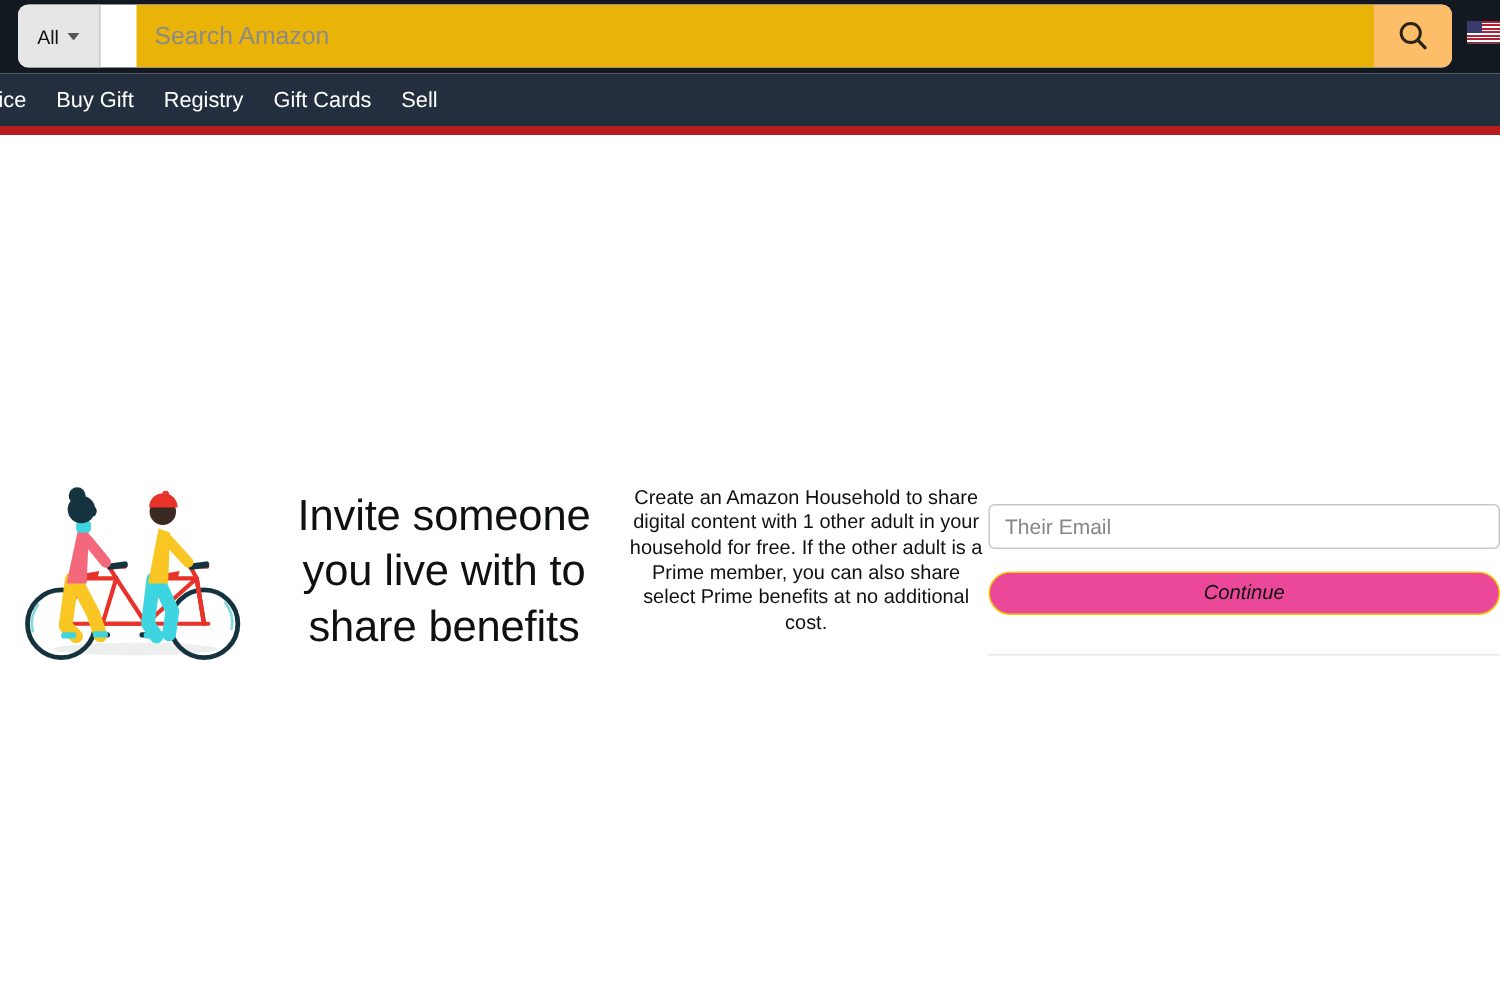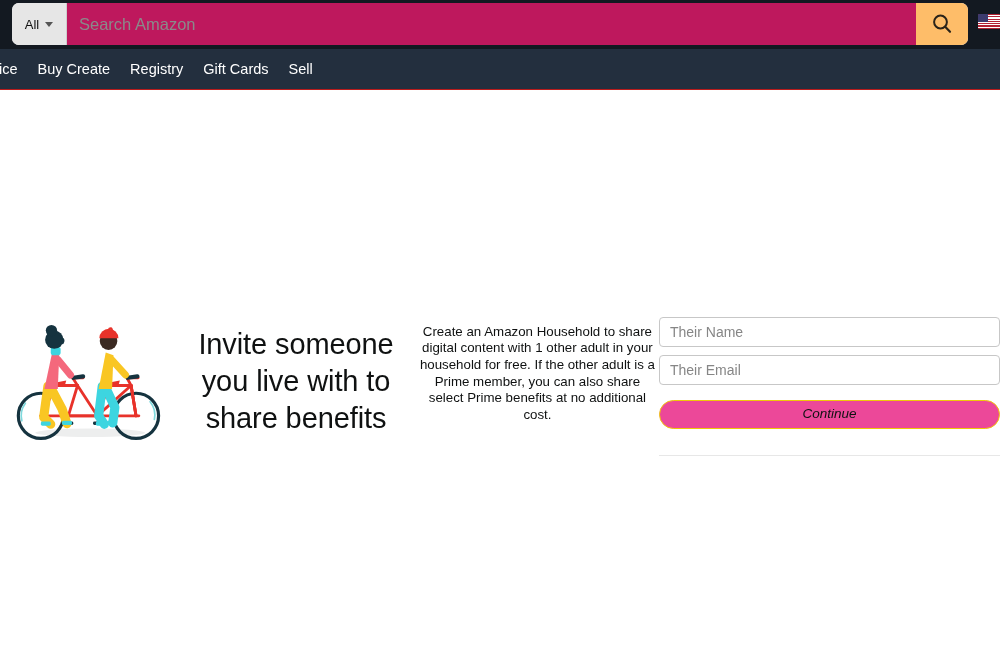--- a/index.html
+++ b/index.html
@@ -57,22 +57,23 @@
     border-right: 4px solid transparent;
     border-top: 5px solid #555555;
   }
   .search-input {
     flex: 1 1 auto;
     border: none;
     outline: none;
     padding: 0 12px;
     font-size: 16.5px;
     color: #111;
-    background: #be185d;
+    background: #eab308;
     font-family: "Liberation Sans", sans-serif;
+    margin-left: 24px;
   }
   .search-input::placeholder { color: #8a8a8a; opacity: 1; }
   .search-btn {
     width: 52px;
     flex: 0 0 52px;
     background: #febd69;
     display: flex;
     align-items: center;
     justify-content: center;
     cursor: pointer;
@@ -100,21 +101,21 @@
 
   
   .header-nav {
     position: absolute;
     left: 0; top: 49px;
     width: 1000px; height: 41px;
     background: #232f3e;
     display: flex;
     align-items: center;
     padding-left: 0px;
-    border-bottom: 1px solid #b91c1c;
+    border-bottom: 6px solid #b91c1c;
   }
   .nav-item {
     color: #ffffff;
     font-size: 14.5px;
     padding: 5px 9px;
     cursor: pointer;
     white-space: nowrap;
     border: 1px solid transparent;
     border-radius: 2px;
   }
@@ -221,21 +222,21 @@
       </div>
     </div>
     <div class="flag-icon">
       <div class="flag-stripes"></div>
       <div class="flag-canton"></div>
     </div>
   </div>
 
   <div class="header-nav">
     <div class="nav-item">ice</div>
-    <div class="nav-item">Buy Create</div>
+    <div class="nav-item">Buy Gift</div>
     <div class="nav-item">Registry</div>
     <div class="nav-item">Gift Cards</div>
     <div class="nav-item">Sell</div>
   </div>
 
   <div class="main">
 
     <svg class="illustration" viewBox="0 0 250 180">
 
       <ellipse cx="128" cy="162" rx="78" ry="6" fill="#edeeee"></ellipse>
@@ -308,20 +309,19 @@
         <path d="M141 28 a13.5 13.5 0 0 1 27 0 Z" fill="#e8322a"></path>
         <path d="M155 14 q4 -2 4 3" stroke="#e8322a" stroke-width="2.5" fill="none" stroke-linecap="round"></path>
       </g>
     </svg>
 
     <h1 class="page-title">Invite someone you live with to share benefits</h1>
 
     <p class="page-desc">Create an Amazon Household to share digital content with 1 other adult in your household for free. If the other adult is a Prime member, you can also share select Prime benefits at no additional cost.</p>
 
     <div class="form">
-      <input class="field" type="text" value="" placeholder="Their Name" style="">
       <input class="field" type="email" value="" placeholder="Their Email" style="">
       <button class="continue-btn">Continue</button>
       <div class="divider"></div>
     </div>
 
   </div>
 </div>
 
 </body></html>

